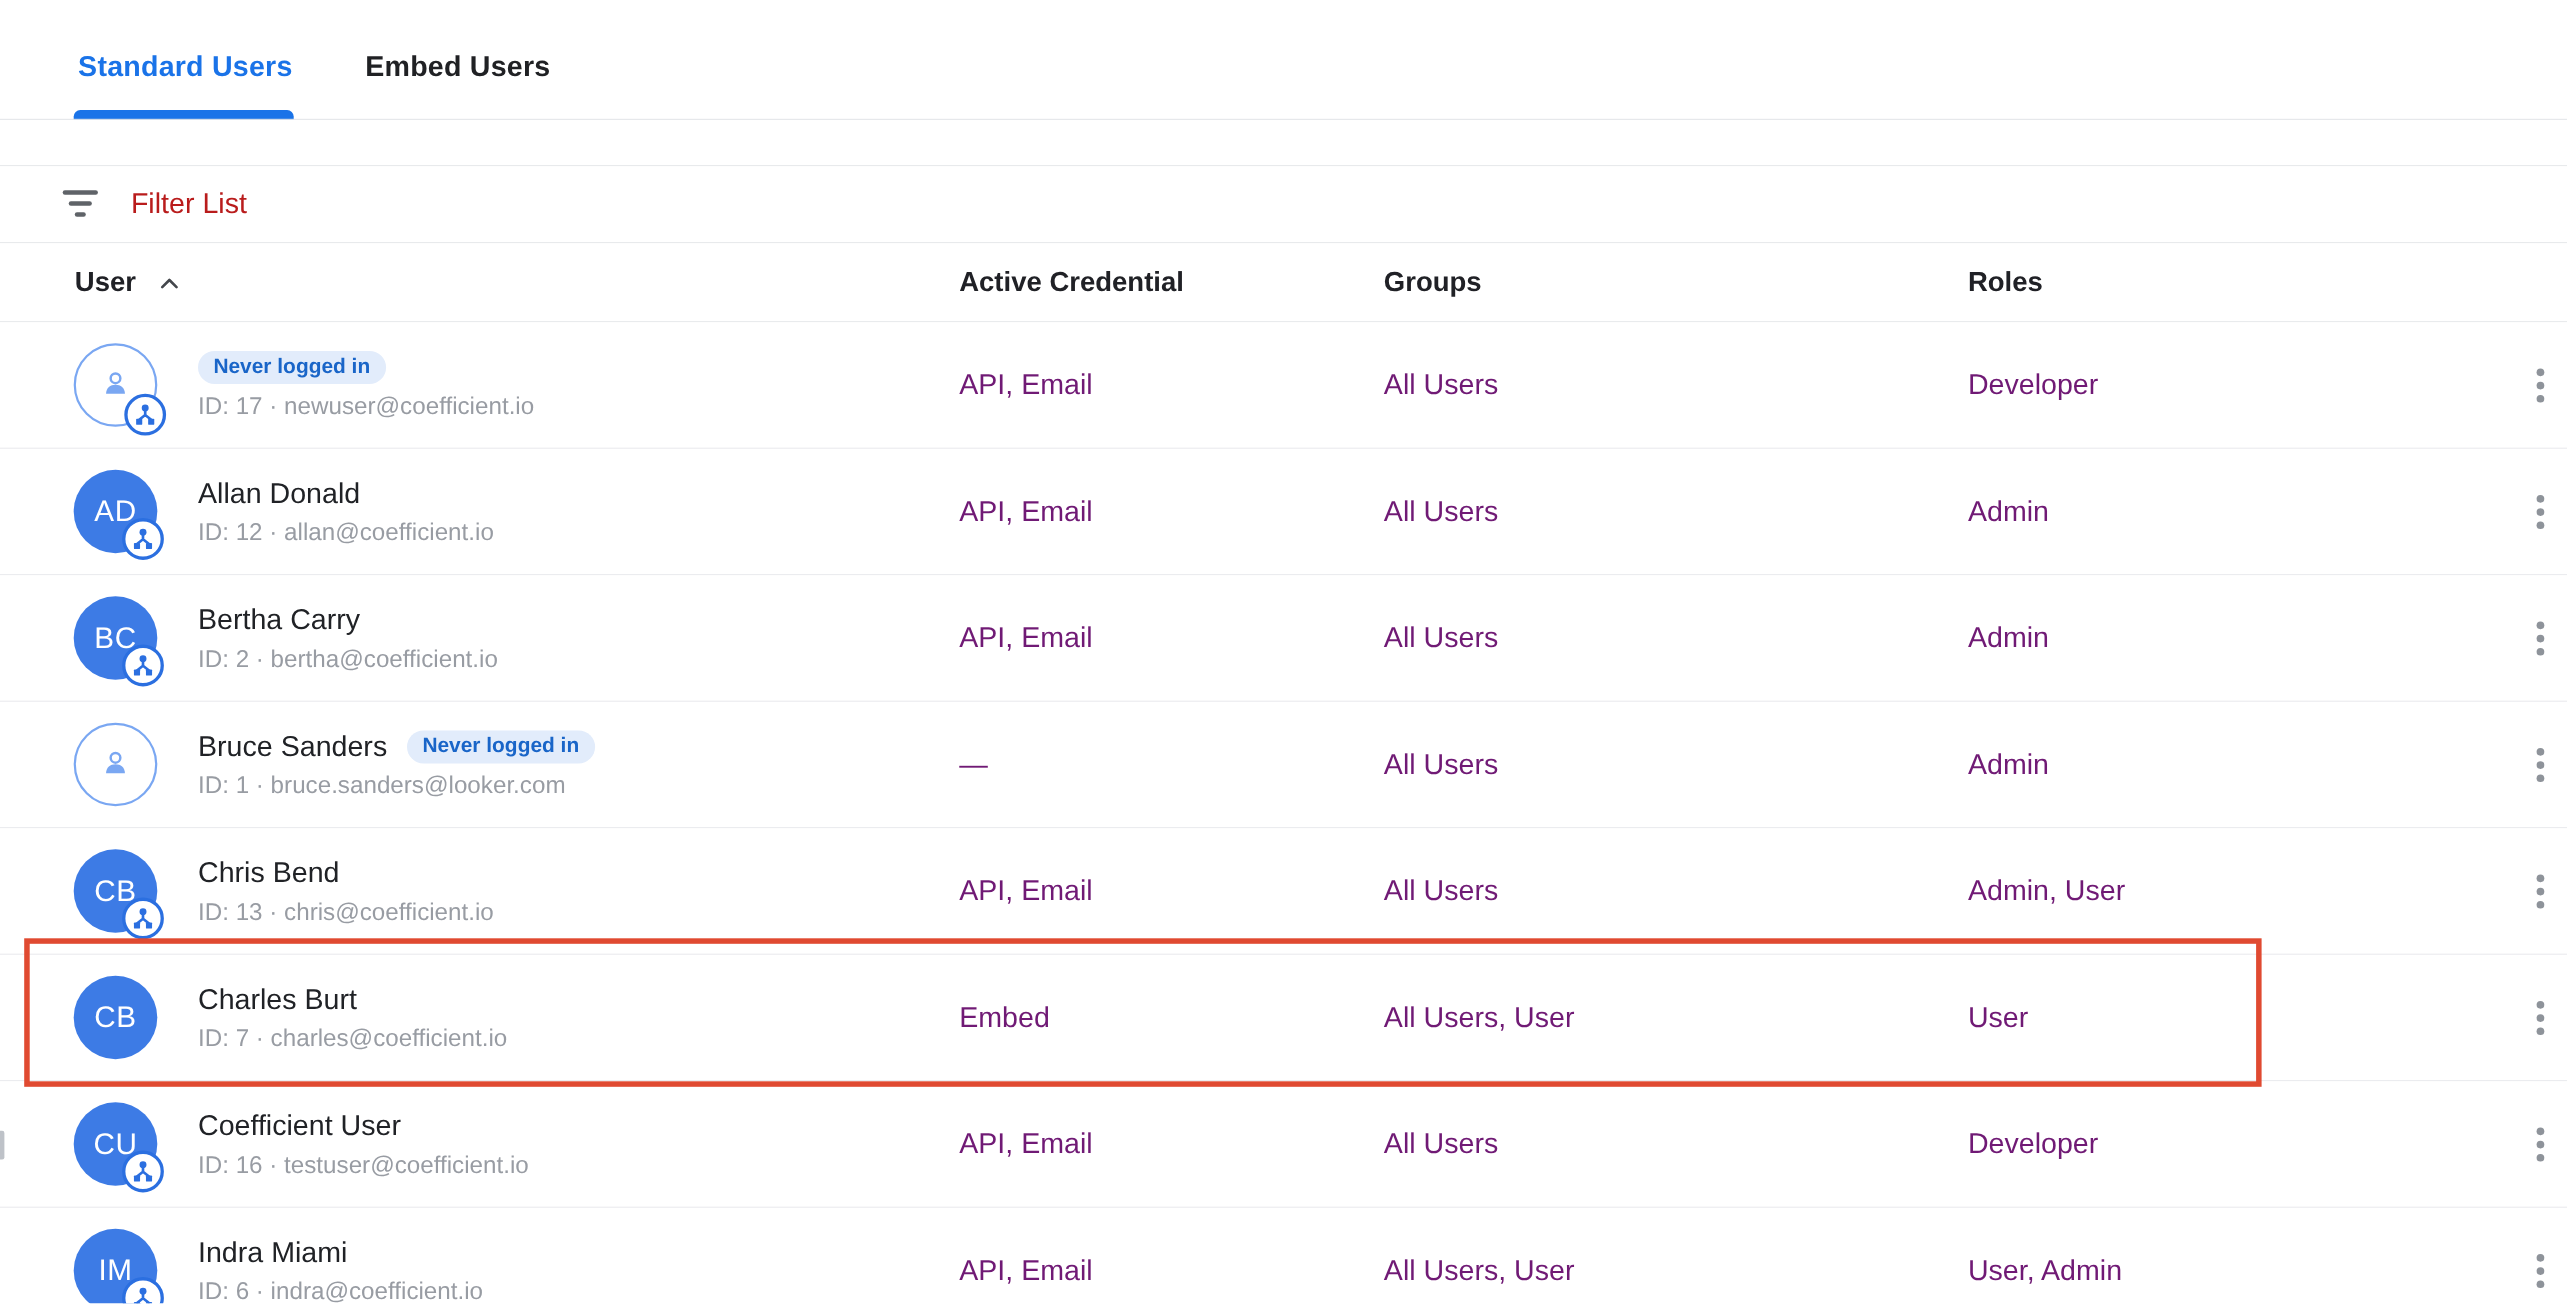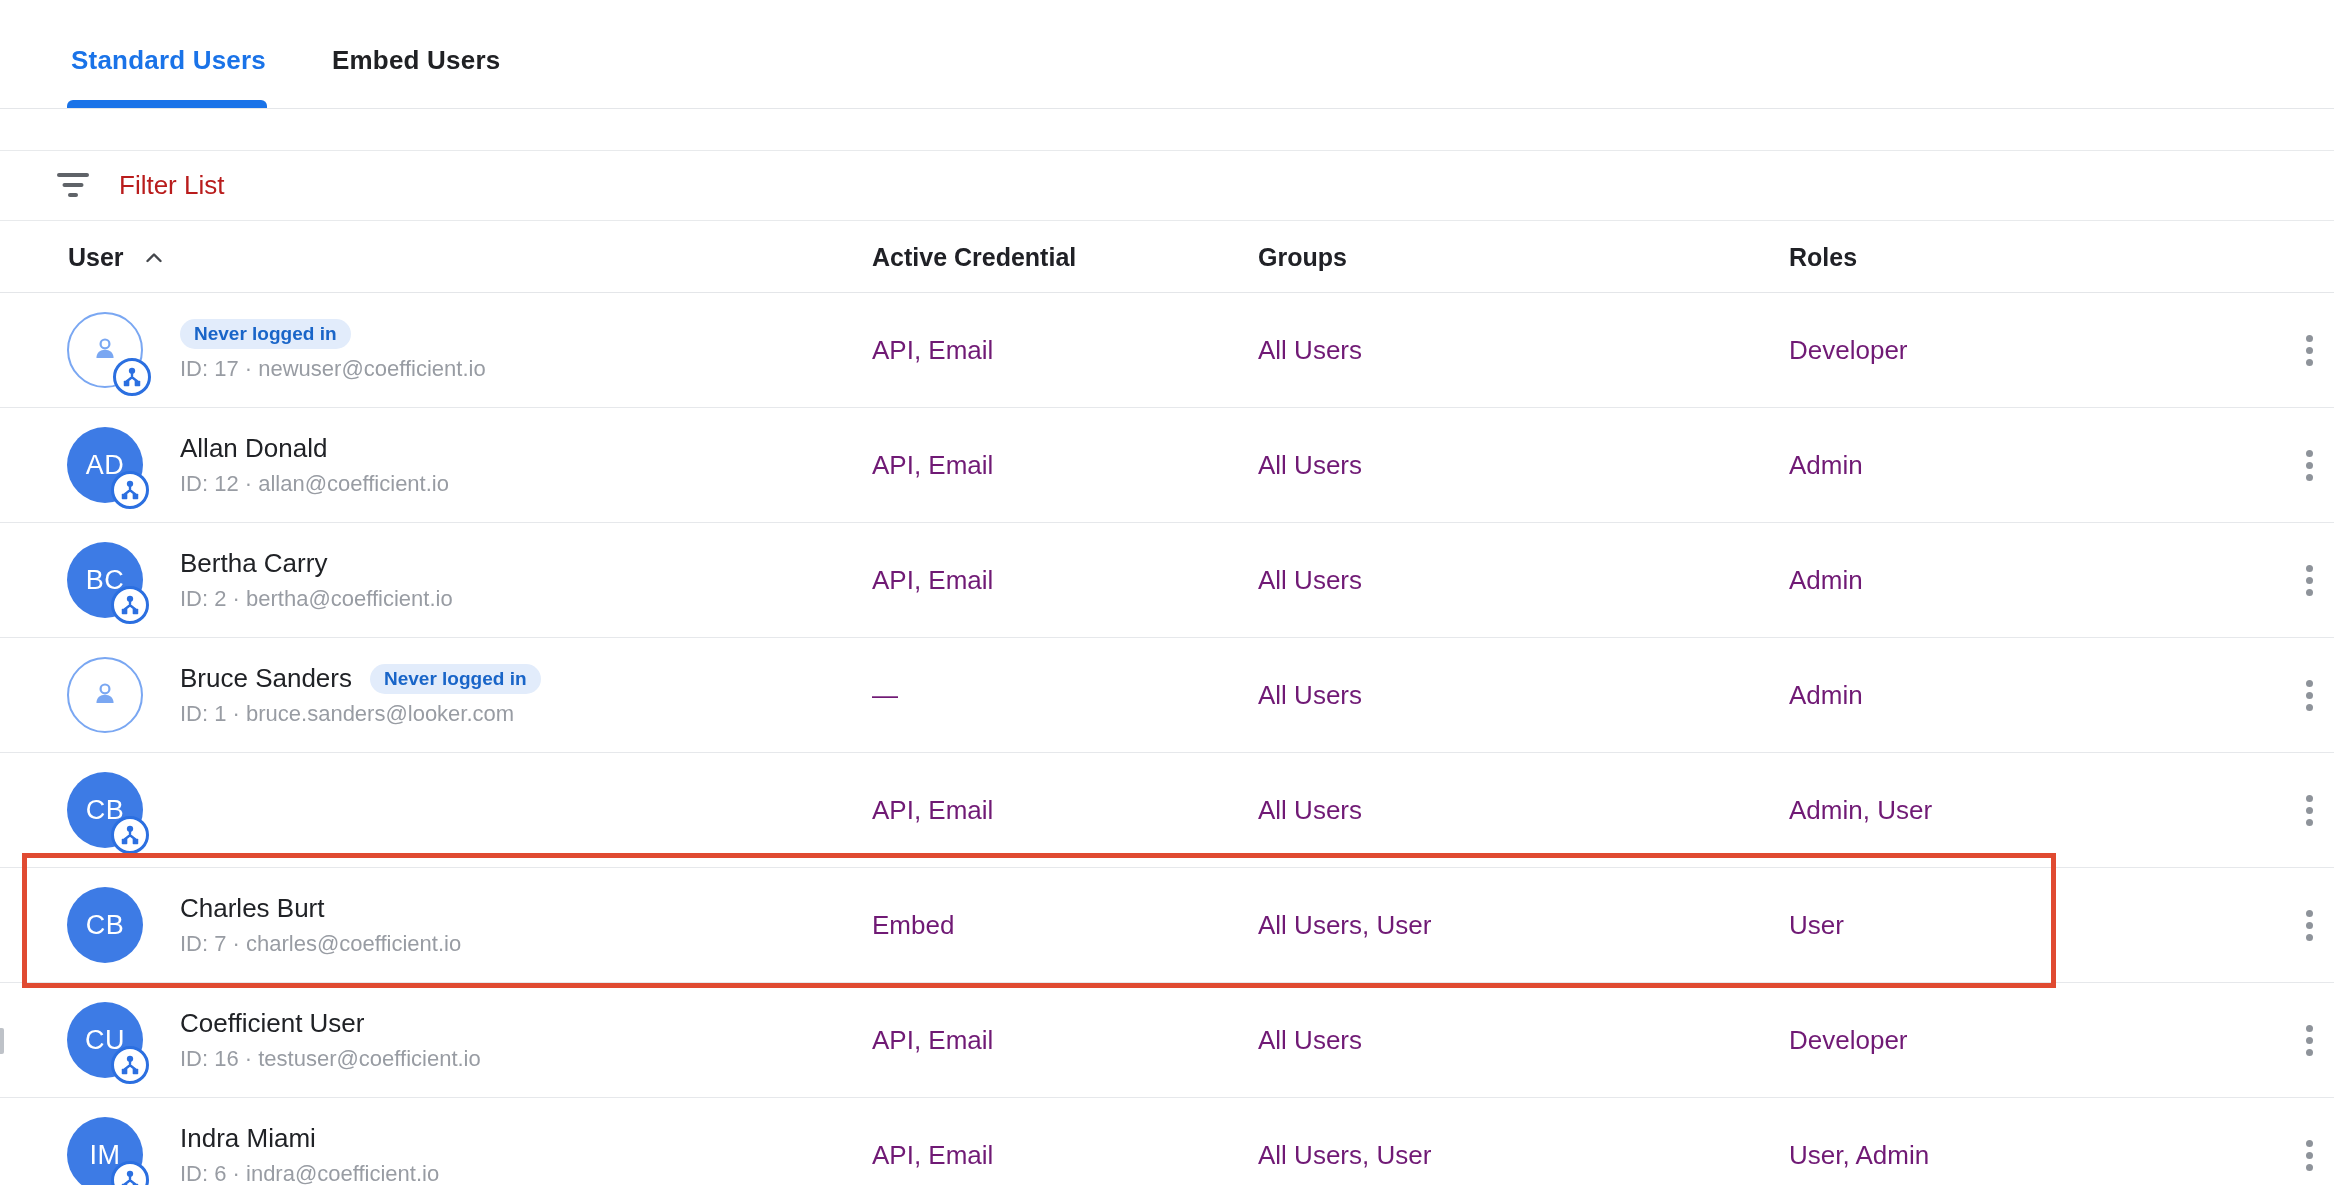--- a/index.html
+++ b/index.html
@@ -233,20 +233,27 @@
 
         <div class="org-badge">
           <svg viewBox="0 0 24 24">
             <circle cx="12" cy="5.6" r="3.3" fill="#2B6FE0"></circle>
             <path d="M12 8.5 V12.3 M12 12.3 L6.6 16.5 M12 12.3 L17.4 16.5" fill="none" stroke="#2B6FE0" stroke-width="2.5" stroke-linecap="round"></path>
             <rect x="3.4" y="15.8" width="5.8" height="5.8" rx="0.8" fill="#2B6FE0"></rect>
             <rect x="14.8" y="15.8" width="5.8" height="5.8" rx="0.8" fill="#2B6FE0"></rect>
           </svg>
         </div>
       </div>
+      <div class="user-cell">
+        <div class="name-line">
+          <span class="user-name">Chris Bend</span>
+
+        </div>
+        <div class="user-id">ID: 13 · chris@coefficient.io</div>
+      </div>
       <div class="cell c-cred">API, Email</div>
       <div class="cell c-groups">All Users</div>
       <div class="cell c-roles">Admin, User</div>
       <div class="kebab">
           <i></i>
           <i></i>
           <i></i>
         </div>
     </div>
 

